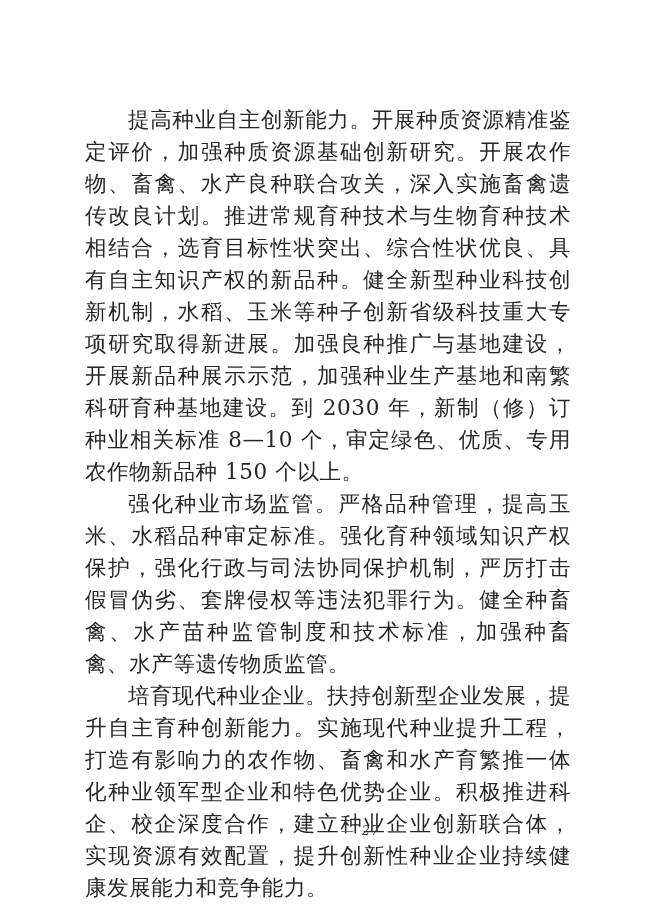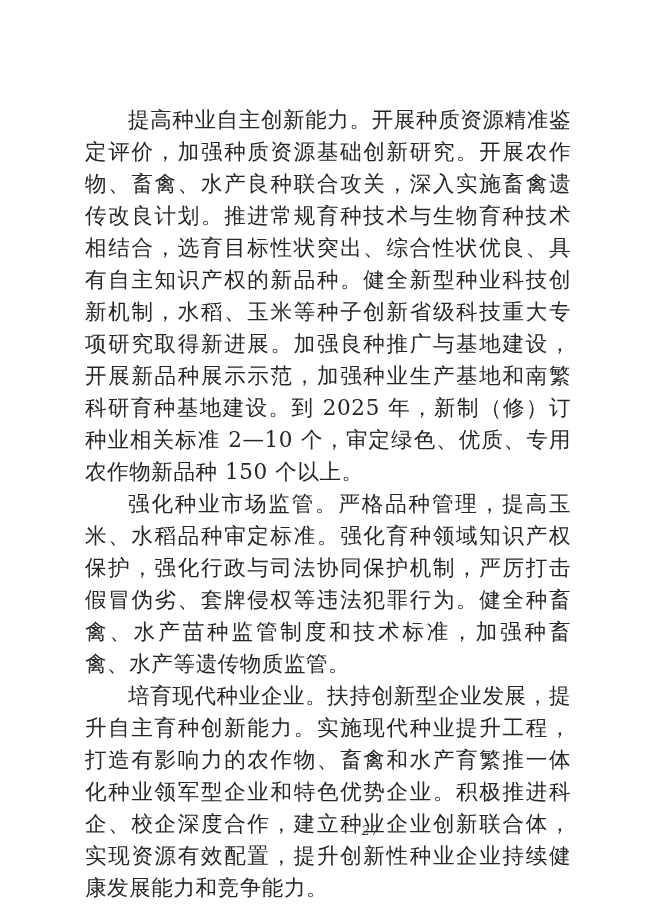--- a/index.html
+++ b/index.html
@@ -74,21 +74,21 @@
     display: inline-block;
     font-style: italic;
   }
 </style>
 </head>
 <body>
 
 <div class="page">
 
   <div class="text-block">
-    <p class="para">提高种业自主创新能力。开展种质资源精准鉴定评价，加强种质资源基础创新研究。开展农作物、畜禽、水产良种联合攻关，深入实施畜禽遗传改良计划。推进常规育种技术与生物育种技术相结合，选育目标性状突出、综合性状优良、具有自主知识产权的新品种。健全新型种业科技创新机制，水稻、玉米等种子创新省级科技重大专项研究取得新进展。加强良种推广与基地建设，开展新品种展示示范，加强种业生产基地和南繁科研育种基地建设。到 2025 年，新制（修）订种业相关标准 2—10 个，审定绿色、优质、专用农作物新品种 150 个以上。</p>
+    <p class="para">提高种业自主创新能力。开展种质资源精准鉴定评价，加强种质资源基础创新研究。开展农作物、畜禽、水产良种联合攻关，深入实施畜禽遗传改良计划。推进常规育种技术与生物育种技术相结合，选育目标性状突出、综合性状优良、具有自主知识产权的新品种。健全新型种业科技创新机制，水稻、玉米等种子创新省级科技重大专项研究取得新进展。加强良种推广与基地建设，开展新品种展示示范，加强种业生产基地和南繁科研育种基地建设。到 2030 年，新制（修）订种业相关标准 8—10 个，审定绿色、优质、专用农作物新品种 150 个以上。</p>
     <p class="para">强化种业市场监管。严格品种管理，提高玉米、水稻品种审定标准。强化育种领域知识产权保护，强化行政与司法协同保护机制，严厉打击假冒伪劣、套牌侵权等违法犯罪行为。健全种畜禽、水产苗种监管制度和技术标准，加强种畜禽、水产等遗传物质监管。</p>
     <p class="para">培育现代种业企业。扶持创新型企业发展，提升自主育种创新能力。实施现代种业提升工程，打造有影响力的农作物、畜禽和水产育繁推一体化种业领军型企业和特色优势企业。积极推进科企、校企深度合作，建立种业企业创新联合体，实现资源有效配置，提升创新性种业企业持续健康发展能力和竞争能力。</p>
   </div>
 
   <div class="page-number">
     <span class="dash">—</span><span class="num">27</span><span class="dash">—</span>
   </div>
 
 </div>
 

